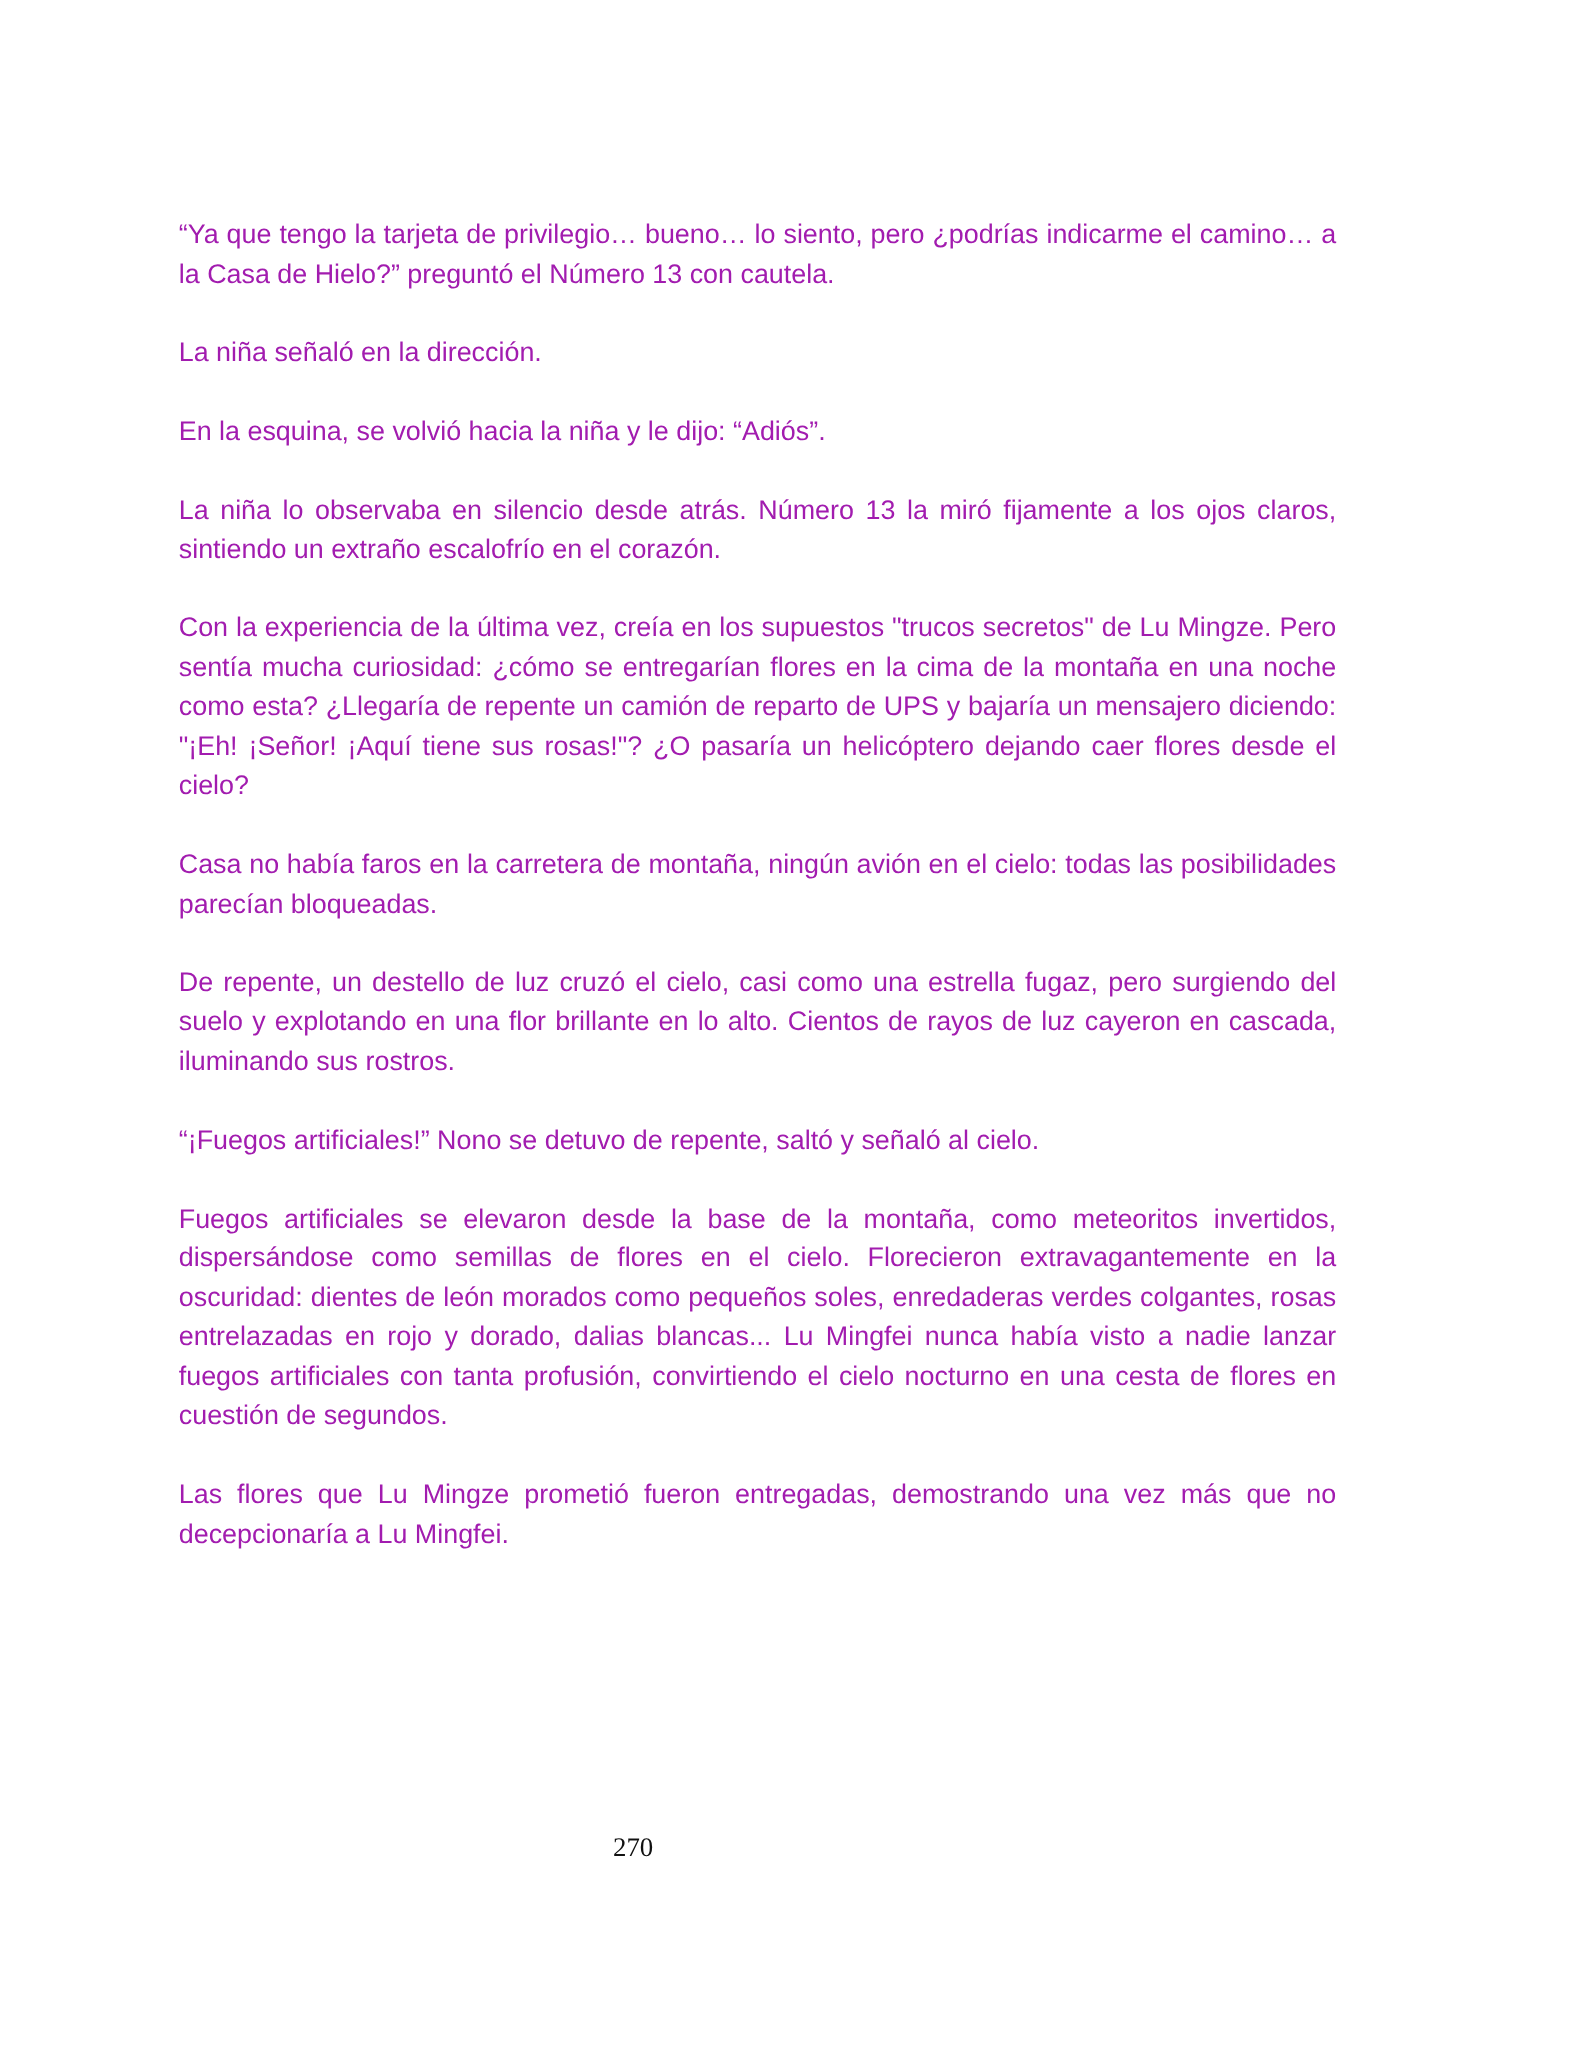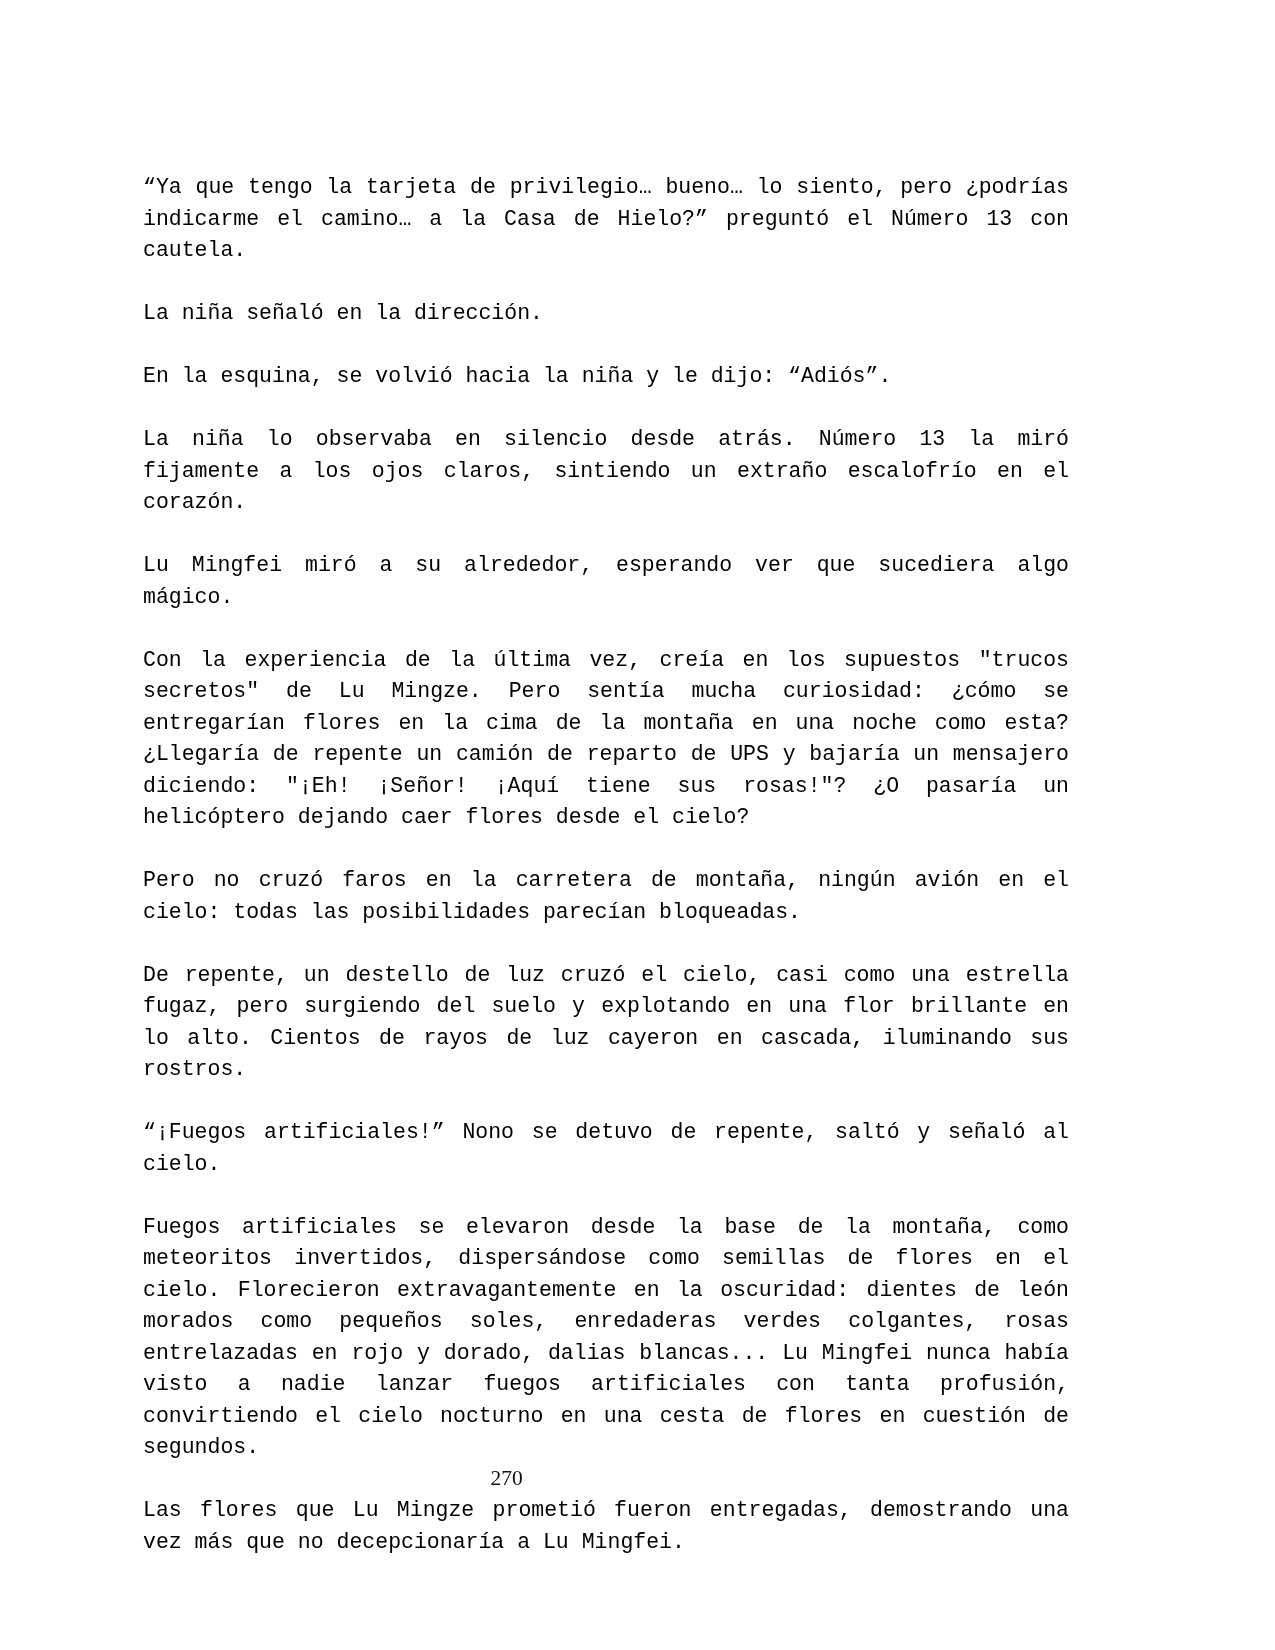--- a/index.html
+++ b/index.html
@@ -1,37 +1,36 @@
 <!DOCTYPE html>
 <html><head>
   <meta charset="utf-8">
   <style>
     html, body { margin: 0; padding: 0; background: #ffffff; }
     body { width: 1275px; height: 1650px; position: relative; overflow: hidden; }
     .page {
       position: absolute; left: 143px; top: 172px; width: 926px;
-      font-family: Liberation Mono, monospace; font-size: 21.5px; line-height: 31.5px;
-      color: #000000;
+      font-family: Liberation Sans, sans-serif; font-size: 21.5px; line-height: 31.5px;
+      color: #a21caf;
     }
     .page p { margin: 0 0 31.5px 0; text-align: justify; }
     .page-number {
       position: absolute; left: 0; width: 1013px; top: 1466px; text-align: center;
       font-family: "Liberation Serif", serif; font-size: 21.5px; color: #111111;
     }
   </style>
 </head>
 <body>
 
 <div class="page">
   <p>“Ya que tengo la tarjeta de privilegio… bueno… lo siento, pero ¿podrías indicarme el camino… a la Casa de Hielo?” preguntó el Número 13 con cautela.</p>
   <p>La niña señaló en la dirección.</p>
   <p>En la esquina, se volvió hacia la niña y le dijo: “Adiós”.</p>
   <p>La niña lo observaba en silencio desde atrás. Número 13 la miró fijamente a los ojos claros, sintiendo un extraño escalofrío en el corazón.</p>
-  <p>Lu Mingfei miró a su alrededor, esperando ver que sucediera algo mágico.</p>
   <p>Con la experiencia de la última vez, creía en los supuestos "trucos secretos" de Lu Mingze. Pero sentía mucha curiosidad: ¿cómo se entregarían flores en la cima de la montaña en una noche como esta? ¿Llegaría de repente un camión de reparto de UPS y bajaría un mensajero diciendo: "¡Eh! ¡Señor! ¡Aquí tiene sus rosas!"? ¿O pasaría un helicóptero dejando caer flores desde el cielo?</p>
-  <p>Pero no cruzó faros en la carretera de montaña, ningún avión en el cielo: todas las posibilidades parecían bloqueadas.</p>
+  <p>Casa no había faros en la carretera de montaña, ningún avión en el cielo: todas las posibilidades parecían bloqueadas.</p>
   <p>De repente, un destello de luz cruzó el cielo, casi como una estrella fugaz, pero surgiendo del suelo y explotando en una flor brillante en lo alto. Cientos de rayos de luz cayeron en cascada, iluminando sus rostros.</p>
   <p>“¡Fuegos artificiales!” Nono se detuvo de repente, saltó y señaló al cielo.</p>
   <p>Fuegos artificiales se elevaron desde la base de la montaña, como meteoritos invertidos, dispersándose como semillas de flores en el cielo. Florecieron extravagantemente en la oscuridad: dientes de león morados como pequeños soles, enredaderas verdes colgantes, rosas entrelazadas en rojo y dorado, dalias blancas... Lu Mingfei nunca había visto a nadie lanzar fuegos artificiales con tanta profusión, convirtiendo el cielo nocturno en una cesta de flores en cuestión de segundos.</p>
   <p>Las flores que Lu Mingze prometió fueron entregadas, demostrando una vez más que no decepcionaría a Lu Mingfei.</p>
 </div>
 
 <div class="page-number">270</div>
 
 </body></html>

